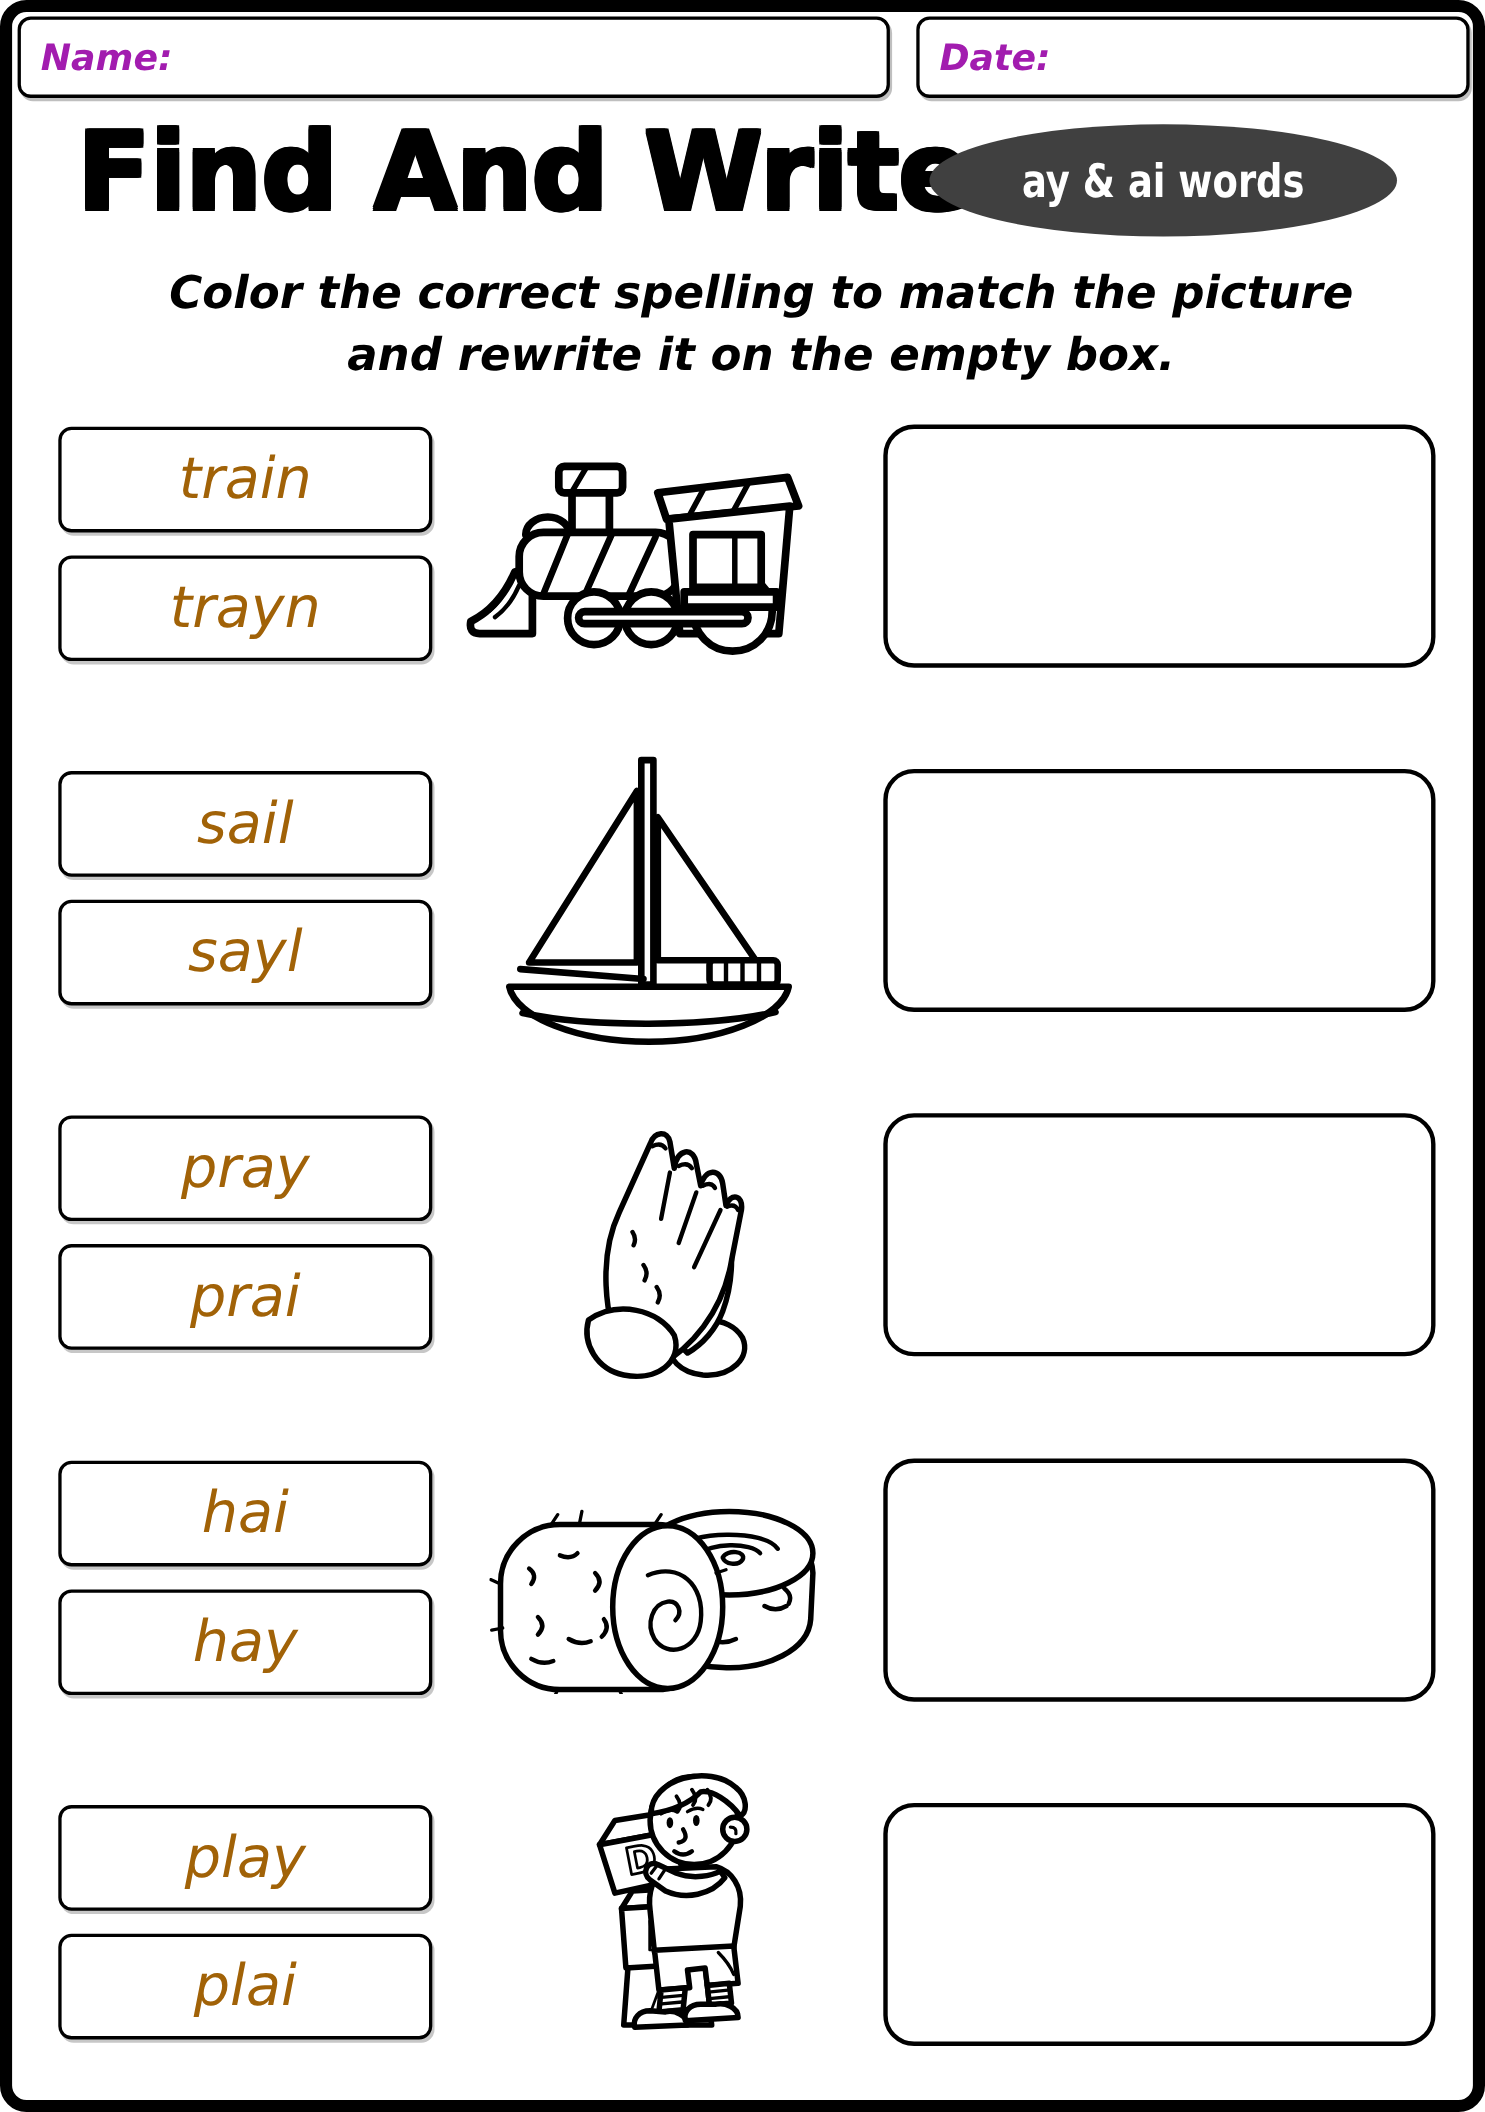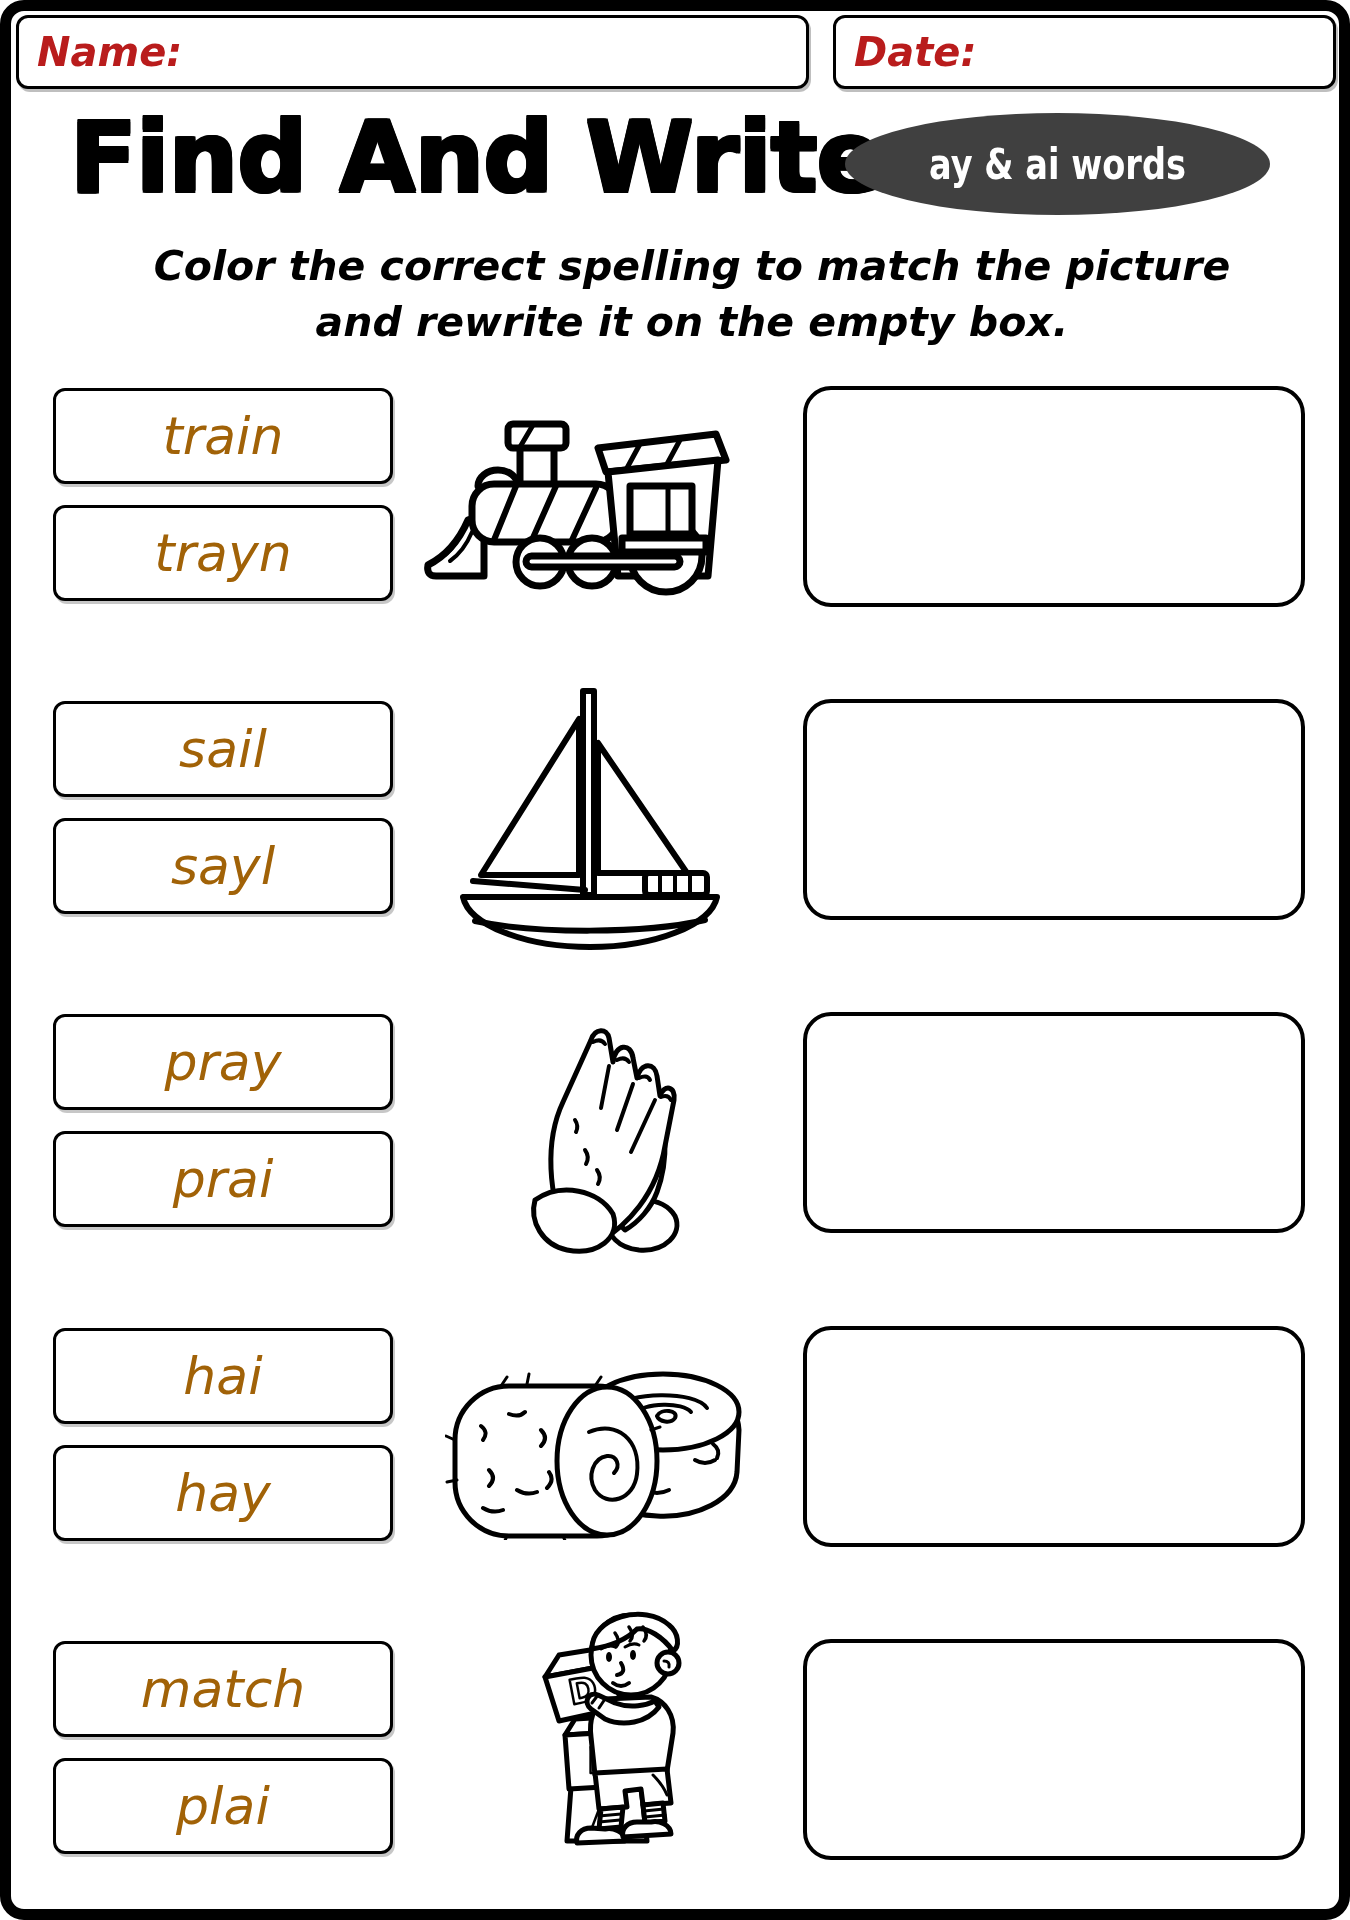--- a/index.html
+++ b/index.html
@@ -22,21 +22,21 @@
     background:#fff;
     border:3px solid #000;
     border-radius:12px;
     box-shadow:2px 3px 0 rgba(0,0,0,.25);
     display:flex;align-items:center;
   }
   .name-box{left:16px;top:15px;width:787px;height:68px;}
   .date-box{left:833px;top:15px;width:497px;height:68px;}
   .field-label{
     margin-left:18px;
-    font-style:italic;font-weight:700;font-size:40px;color:#b91c1c;
+    font-style:italic;font-weight:700;font-size:33px;color:#a21caf;
   }
   
   .main-title{
     position:absolute;left:70px;top:108px;
     font-size:98px;line-height:1;font-weight:700;color:#000;
     letter-spacing:-1px;white-space:nowrap;
     text-shadow:
       1.5px 0 0 #000,-1.5px 0 0 #000,0 1.5px 0 #000,0 -1.5px 0 #000,
       1.5px 1.5px 0 #000,-1.5px 1.5px 0 #000,1.5px -1.5px 0 #000,-1.5px -1.5px 0 #000;
   }
@@ -203,21 +203,21 @@
           <path d="M36,86 q8,6 2,14 M64,74 q10,4 16,-2 M96,90 q8,8 0,16 M44,130 q8,8 0,16 M72,150 q10,6 20,2 M104,132 q6,8 -2,16 M38,168 q10,6 20,2" fill="none" stroke-width="4"></path>
           <path d="M56,46 l6,-9 M82,44 l2,-10 M150,46 l6,-9 M10,100 l-9,-4 M12,140 l-10,2 M118,196 l4,9 M62,196 l-4,9 M206,90 l9,-3" fill="none" stroke-width="3"></path>
         </g>
       </svg>
     </div>
     <div class="write-box"></div>
   </div>
 
   <div class="row" style="top:1641px">
     <div class="word-box">
-      <span class="word">match</span>
+      <span class="word">play</span>
     </div>
     <div class="word-box second">
       <span class="word">plai</span>
     </div>
     <div class="art" style="left:495px;top:-38px">
       <svg width="200" height="250" viewBox="0 0 200 250">
         <g fill="#fff" stroke="#000" stroke-width="5" stroke-linecap="round" stroke-linejoin="round">
 
           <path d="M76,184 L146,184 L152,238 L72,238 Z"></path>
           <path d="M70,132 L80,116 L148,112 L138,128 Z"></path>

